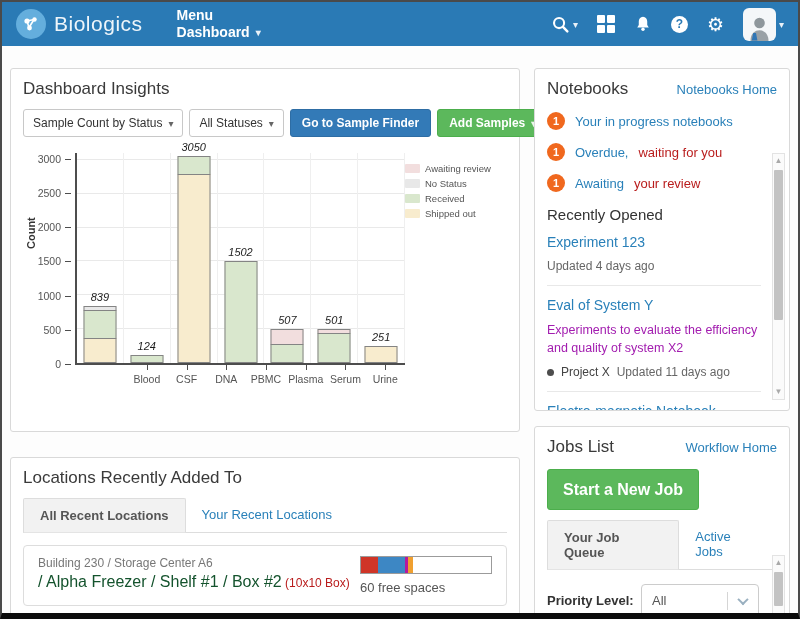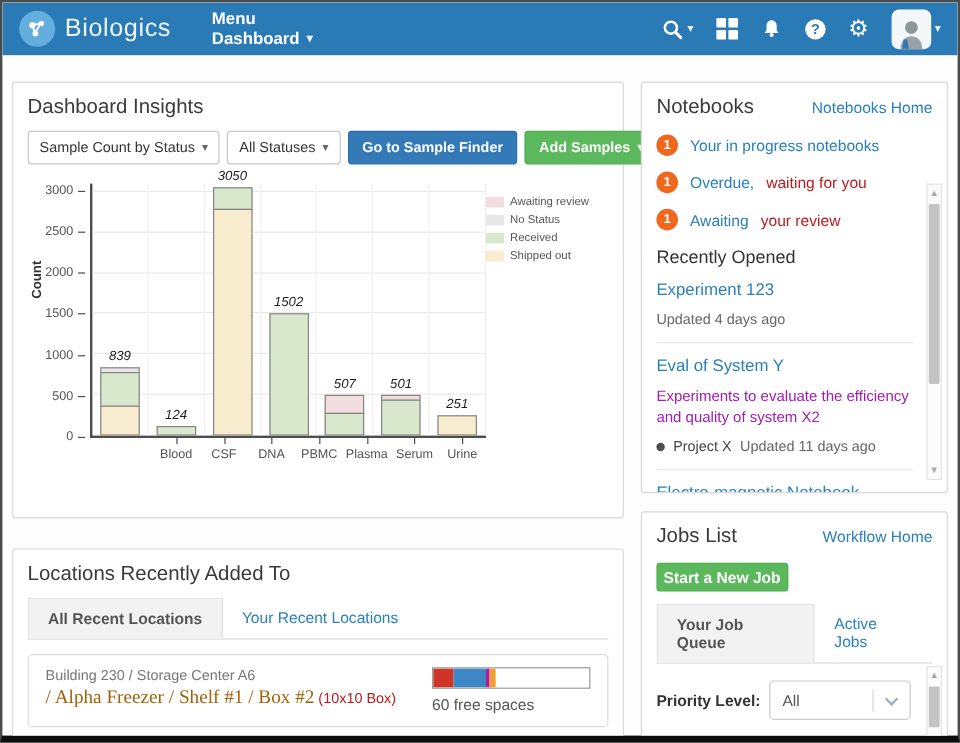--- a/index.html
+++ b/index.html
@@ -71,21 +71,21 @@
   .tabs{ display:flex; border-bottom:1px solid #ddd; margin-top:10px; }
   .tab{ padding:9px 16px; font-size:13px; cursor:pointer; margin-bottom:-1px; }
   .tab.active{ background:#f2f2f2; border:1px solid #ddd; border-bottom:1px solid #e4e4e4; color:#555; font-weight:bold; border-radius:2px 2px 0 0; }
   .tab.inactive{ color:#2980b9; }
   
   .locations{ height:232px; overflow:hidden; }
   .loc-card{ border:1px solid #ddd; border-radius:4px; padding:10px 14px; margin-top:12px; display:flex; align-items:flex-start; gap:10px; }
   .loc-text{ flex:1; min-width:0; }
   .loc-line1{ font-size:12px; color:#777; }
   .loc-line2{ font-size:16px; margin-top:3px; }
-  .loc-line2 a{ color:#a16207; text-decoration:none;font-family:Liberation Serif, serif; }
+  .loc-line2 a{ color:#14532d; text-decoration:none; }
   .loc-suffix{ font-size:12px; color:#b91c1c; }
   .sbar{ width:132px; height:18px; border:1px solid #9b9b9b; background:#fff; display:flex; overflow:hidden; flex:none; }
   .free-label{ font-size:13px; color:#555; margin-top:6px; }
   
   .notebooks{ height:343px; margin-bottom:15px; overflow:hidden; }
   .jobs{ height:232px; overflow:hidden; }
   .nb-body{ padding-right:16px; }
   .badge-row{ display:flex; align-items:center; gap:10px; margin-top:13px; }
   .badge{ width:18px; height:18px; border-radius:50%; background:#f0681e; color:#fff; font-size:11px; font-weight:bold; display:flex; align-items:center; justify-content:center; flex:none; }
   .badge-link{ font-size:13px; color:#2980b9; cursor:pointer; }
@@ -100,21 +100,21 @@
   .proj{ color:#444; }
   
   .vscroll{ position:absolute; right:4px; width:13px; background:#fbfbfb; border:1px solid #e3e3e3; display:flex; flex-direction:column; align-items:center; }
   .vs-arrow{ font-size:8px; color:#a9a9a9; line-height:14px; flex:none; }
   .vs-thumb{ width:9px; background:#c3c3c3; border-radius:1px; }
   .nb-scroll{ top:84px; bottom:10px; }
   .nb-scroll .vs-thumb{ height:150px; margin-top:2px; }
   .jobs-scroll{ top:128px; bottom:6px; }
   .jobs-scroll .vs-thumb{ height:34px; margin-top:2px; }
   
-  .start-btn{ margin-top:12px; height:24px; font-size:13px; padding:0 5px; }
+  .start-btn{ margin-top:12px; height:41px; font-size:16px; padding:0 15px; }
   .jobs-body{ padding-right:18px; }
   .prio-row{ display:flex; align-items:center; justify-content:space-between; margin-top:14px; }
   .prio-label{ font-size:13px; font-weight:bold; color:#333; }
   .select{ width:118px; height:33px; border:1px solid #ccc; border-radius:4px; display:flex; align-items:center; padding-left:10px; cursor:pointer; background:#fff; }
   .select .sel-val{ font-size:13px; color:#555; flex:1; }
   .sel-div{ width:1px; height:18px; background:#d5d5d5; }
   .sel-chev{ width:30px; display:flex; align-items:center; justify-content:center; }
   .sel-chev i{ width:8px; height:8px; border-right:2px solid #9ab0c0; border-bottom:2px solid #9ab0c0; transform:rotate(45deg) translate(-1px,-1px); }
 </style>
 </head>

